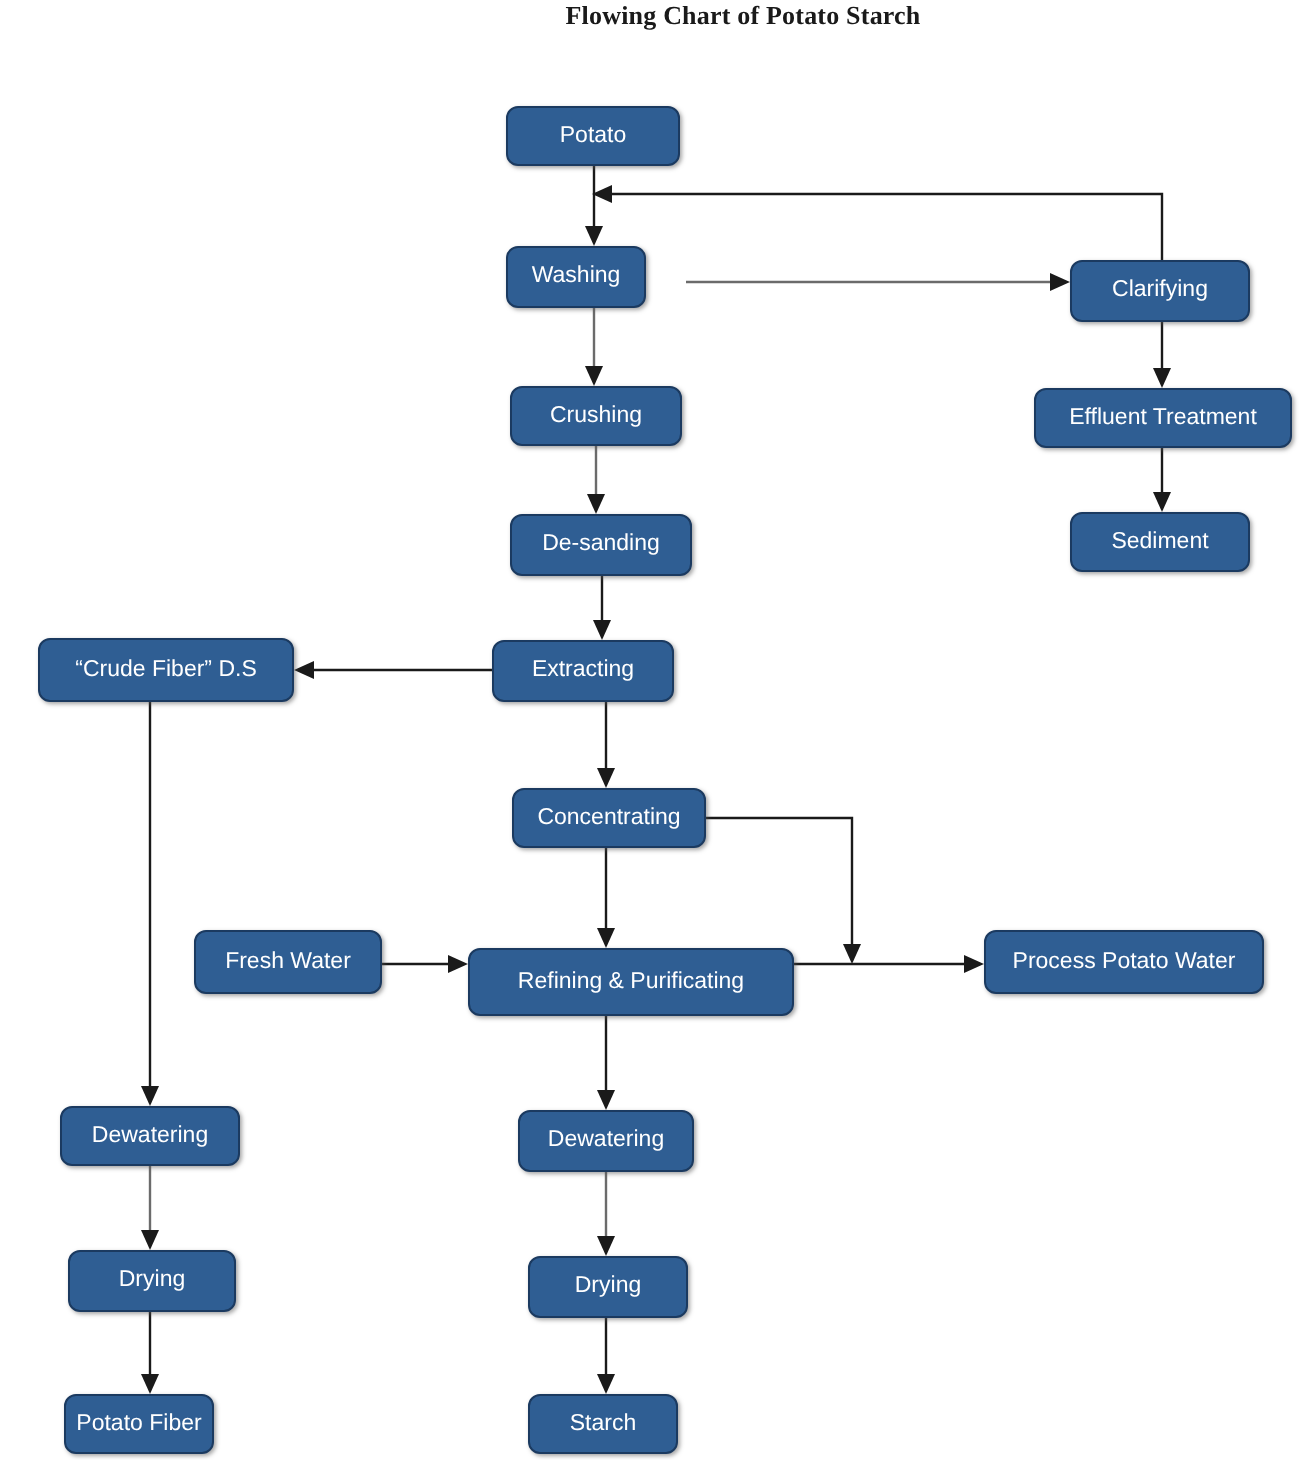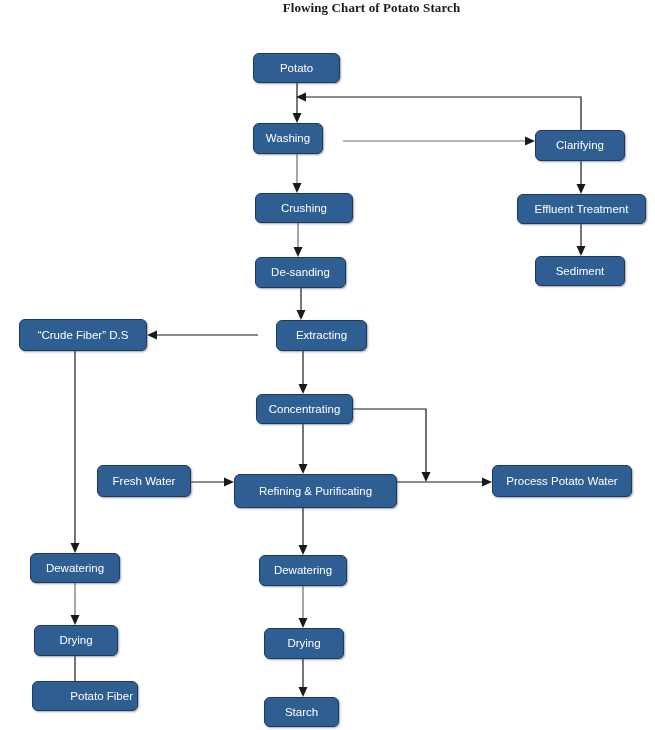--- a/index.html
+++ b/index.html
@@ -40,21 +40,21 @@
     color: #ffffff;
     font-family: "Liberation Sans", sans-serif;
     font-size: 11.5px;
     display: flex;
     align-items: center;
     justify-content: center;
     text-align: center;
     box-shadow: 1px 1px 2px rgba(90,90,90,0.55);
     line-height: 1.1;
     white-space: nowrap;
-    padding: 0 4px;
+    padding: 0 20px;
   }
   #edge-layer {
     position: absolute;
     left: 0;
     top: 0;
     width: 655px;
     height: 730px;
     pointer-events: none;
   }
   #edge-layer path, #edge-layer line, #edge-layer polyline {
@@ -183,36 +183,36 @@
   <div id="node-layer">
       <div class="node" style="left: 253px; top: 53px; width: 87px; height: 30px;">
         <span>Potato</span>
       </div>
       <div class="node" style="left: 253px; top: 123px; width: 70px; height: 31px;">
         <span>Washing</span>
       </div>
       <div class="node" style="left: 535px; top: 130px; width: 90px; height: 31px;">
         <span>Clarifying</span>
       </div>
-      <div class="node" style="left: 255px; top: 193px; width: 98px; height: 30px; text-align: right;">
+      <div class="node" style="left: 255px; top: 193px; width: 86px; height: 30px; text-align: right;">
         <span>Crushing</span>
       </div>
       <div class="node" style="left: 517px; top: 194px; width: 129px; height: 30px;">
         <span>Effluent Treatment</span>
       </div>
       <div class="node" style="left: 255px; top: 257px; width: 91px; height: 31px;">
         <span>De-sanding</span>
       </div>
       <div class="node" style="left: 535px; top: 256px; width: 90px; height: 30px;">
         <span>Sediment</span>
       </div>
       <div class="node" style="left: 19px; top: 319px; width: 128px; height: 32px;">
         <span>“Crude Fiber” D.S</span>
       </div>
-      <div class="node" style="left: 276px; top: 320px; width: 91px; height: 31px;">
+      <div class="node" style="left: 246px; top: 320px; width: 91px; height: 31px;">
         <span>Extracting</span>
       </div>
       <div class="node" style="left: 256px; top: 394px; width: 97px; height: 30px;">
         <span>Concentrating</span>
       </div>
       <div class="node" style="left: 97px; top: 465px; width: 94px; height: 32px;">
         <span>Fresh Water</span>
       </div>
       <div class="node" style="left: 234px; top: 474px; width: 163px; height: 34px;">
         <span>Refining &amp; Purificating</span>
@@ -225,21 +225,21 @@
       </div>
       <div class="node" style="left: 259px; top: 555px; width: 88px; height: 31px;">
         <span>Dewatering</span>
       </div>
       <div class="node" style="left: 34px; top: 625px; width: 84px; height: 31px;">
         <span>Drying</span>
       </div>
       <div class="node" style="left: 264px; top: 628px; width: 80px; height: 31px;">
         <span>Drying</span>
       </div>
-      <div class="node" style="left: 32px; top: 681px; width: 106px; height: 30px; justify-content: flex-end;">
+      <div class="node" style="left: 32px; top: 697px; width: 75px; height: 30px;">
         <span>Potato Fiber</span>
       </div>
       <div class="node" style="left: 264px; top: 697px; width: 75px; height: 30px;">
         <span>Starch</span>
       </div>
     </div>
 
 </div>
 
 </body></html>

